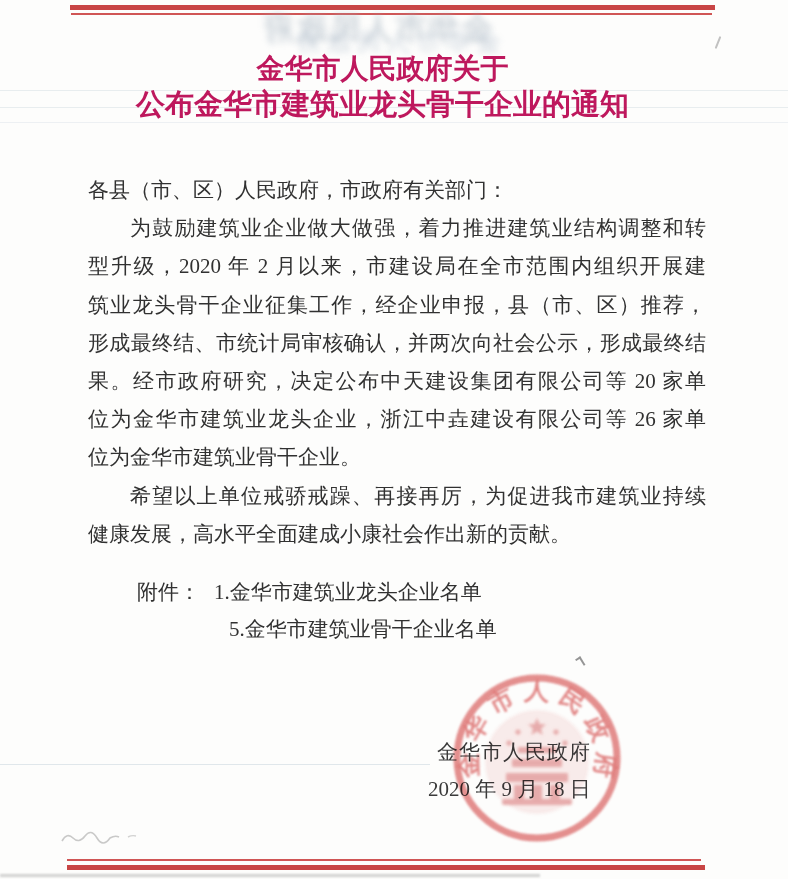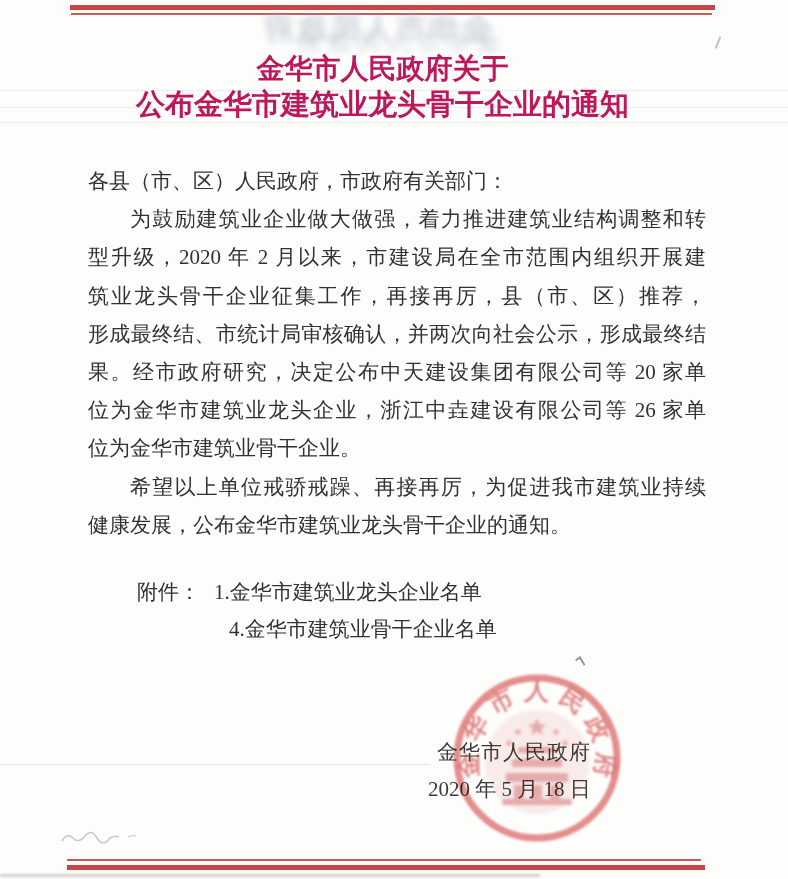--- a/index.html
+++ b/index.html
@@ -34,21 +34,21 @@
   }
   
   .title{
     position:absolute;left:60px;width:645px;text-align:center;
     font-weight:700;color:#be185d;letter-spacing:0;
   }
   .title1{top:50px;font-size:28px;}
   .title2{top:85px;font-size:29px;}
   
   .body{
-    position:absolute;left:88px;top:162px;width:618px;
+    position:absolute;left:88px;top:171px;width:618px;
     font-size:21px;line-height:38.2px;color:#313131;
   }
   .line{display:block;height:38.2px;overflow:visible;}
   .line.justify{text-align:justify;text-align-last:justify;}
   .line.indent{text-indent:42px;}
   
   .attach-1{position:absolute;left:137px;top:578px;font-size:21px;color:#313131;white-space:nowrap;}
   .attach-1 .item{margin-left:14px;}
   .attach-2{position:absolute;left:229px;top:615px;font-size:21px;color:#313131;white-space:nowrap;}
   
@@ -88,38 +88,38 @@
   <div class="tick-mark"></div>
   <div class="ink-mark"></div>
 
   <div class="title title1">金华市人民政府关于</div>
   <div class="title title2">公布金华市建筑业龙头骨干企业的通知</div>
 
   <div class="body">
     <span class="line">各县（市、区）人民政府，市政府有关部门：</span>
     <span class="line justify indent">为鼓励建筑业企业做大做强，着力推进建筑业结构调整和转</span>
     <span class="line justify">型升级，2020 年 2 月以来，市建设局在全市范围内组织开展建</span>
-    <span class="line justify">筑业龙头骨干企业征集工作，再接再厉，县（市、区）推荐，</span>
+    <span class="line justify">筑业龙头骨干企业征集工作，经企业申报，县（市、区）推荐，</span>
     <span class="line justify">形成最终结、市统计局审核确认，并两次向社会公示，形成最终结</span>
     <span class="line justify">果。经市政府研究，决定公布中天建设集团有限公司等 20 家单</span>
     <span class="line justify">位为金华市建筑业龙头企业，浙江中垚建设有限公司等 26 家单</span>
     <span class="line">位为金华市建筑业骨干企业。</span>
     <span class="line justify indent">希望以上单位戒骄戒躁、再接再厉，为促进我市建筑业持续</span>
-    <span class="line">健康发展，公布金华市建筑业龙头骨干企业的通知。</span>
+    <span class="line">健康发展，高水平全面建成小康社会作出新的贡献。</span>
   </div>
 
   <div class="attach-1">
     <span class="label">附件：</span><span class="item">1.金华市建筑业龙头企业名单</span>
   </div>
   <div class="attach-2">
-    <span>4.金华市建筑业骨干企业名单</span>
+    <span>5.金华市建筑业骨干企业名单</span>
   </div>
 
   <div class="issuer">金华市人民政府</div>
-  <div class="sig-date">2020 年 5 月 18 日</div>
+  <div class="sig-date">2020 年 9 月 18 日</div>
 
   <svg class="seal" viewBox="0 0 178 178" xmlns="http://www.w3.org/2000/svg">
     <defs>
       <filter id="sealblur" x="-20%" y="-20%" width="140%" height="140%">
         <feGaussianBlur stdDeviation="1.1"></feGaussianBlur>
       </filter>
       <filter id="emblemblur" x="-30%" y="-30%" width="160%" height="160%">
         <feGaussianBlur stdDeviation="1.5"></feGaussianBlur>
       </filter>
       <path id="sealArc" d="M 33 112 A 60 60 0 1 1 145 112" fill="none"></path>

